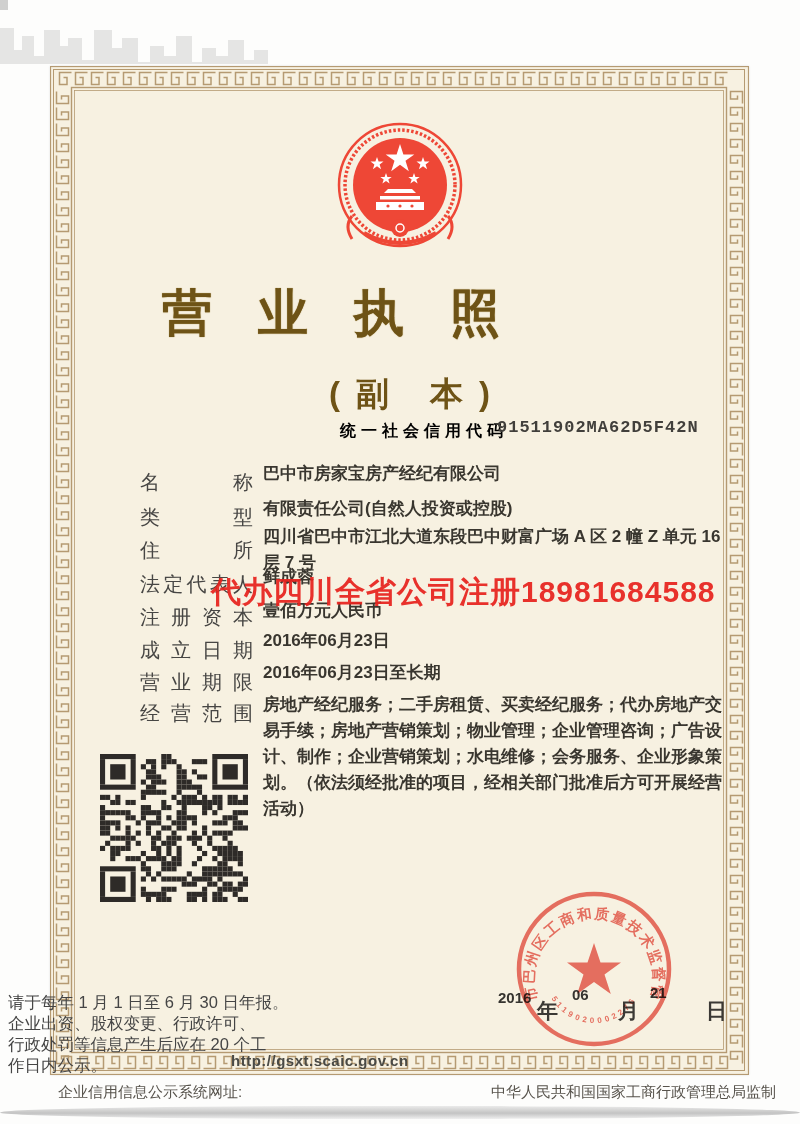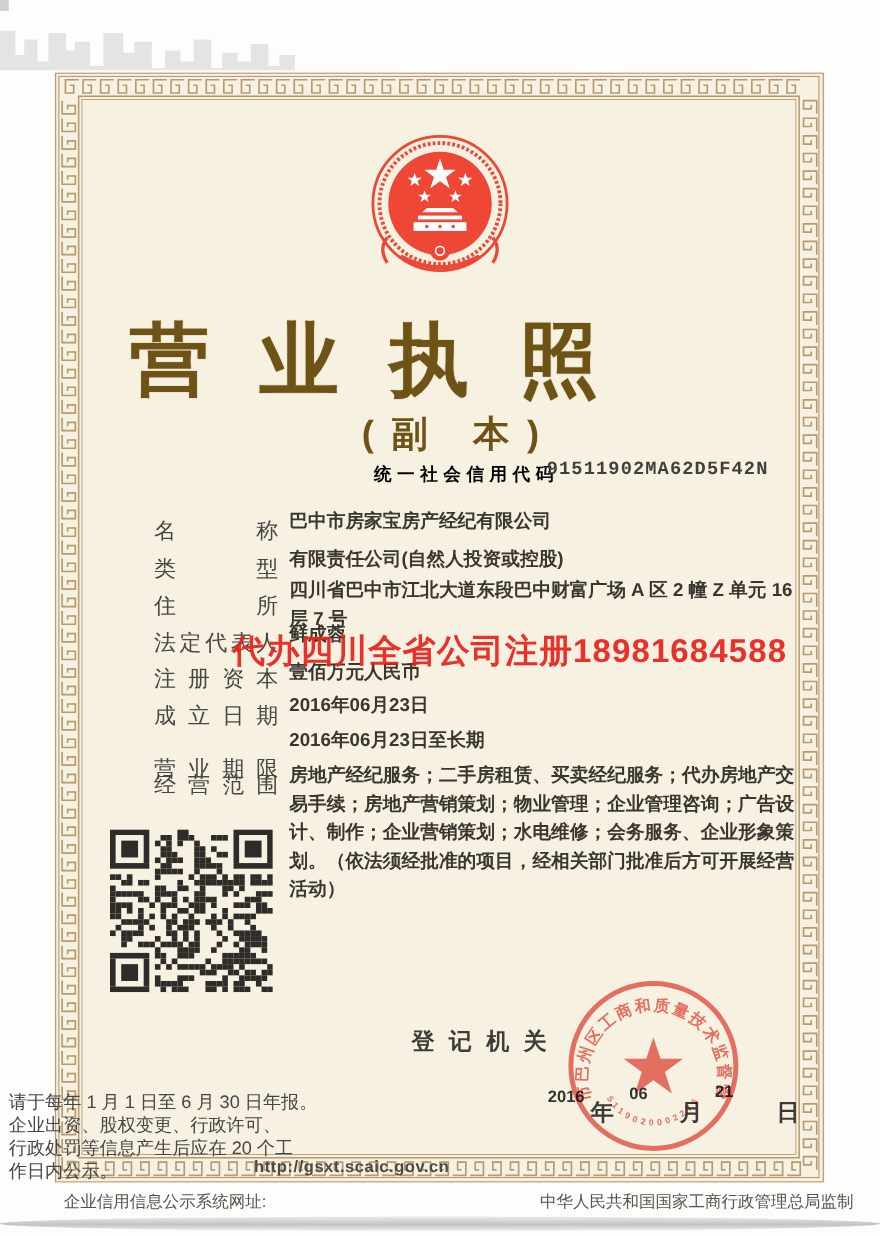--- a/index.html
+++ b/index.html
@@ -3,21 +3,21 @@
 <meta charset="utf-8">
 <style>
   html,body{margin:0;padding:0;}
   body{width:800px;height:1124px;position:relative;overflow:hidden;
        background:#fdfdfc;font-family:"Liberation Sans",sans-serif;}
   .abs{position:absolute;}
   
   .cert{left:50px;top:66px;width:699px;height:1009px;background:#f7f1e1;
         box-shadow:0 0 2px rgba(0,0,0,.12);}
   
-  .title{left:50px;top:280px;width:562px;text-align:center;font-size:72px;font-weight:700;
+  .title{left:50px;top:280px;width:562px;text-align:center;font-size:50px;font-weight:700;
          color:#6e5316;letter-spacing:46px;padding-left:46px;box-sizing:border-box;
          text-shadow:0 0 1px #8a6c22;}
   .subtitle{left:50px;top:372px;width:719px;text-align:center;font-size:33px;font-weight:700;
             color:#6e5316;letter-spacing:16px;padding-left:16px;box-sizing:border-box;}
   .codelabel{left:340px;top:421px;font-size:16px;font-weight:700;color:#000000;letter-spacing:5px;}
   .codeval{left:497px;top:418px;font-size:17px;color:#413f3b;
            font-family:"Liberation Mono","DejaVu Sans Mono",monospace;letter-spacing:1px;font-weight:600;}
   
   .flabel{left:140px;width:113px;text-align:justify;text-align-last:justify;
           font-size:20px;color:#474644;font-weight:500;}
@@ -306,21 +306,21 @@
 
   <div class="abs flabel" style="top:571px;">法定代表人</div>
   <div class="abs fvalue single" style="top:567px;">鲜成蓉</div>
 
   <div class="abs flabel" style="top:604px;">注册资本</div>
   <div class="abs fvalue single" style="top:601px;">壹佰万元人民币</div>
 
   <div class="abs flabel" style="top:637px;">成立日期</div>
   <div class="abs fvalue single" style="top:631px;">2016年06月23日</div>
 
-  <div class="abs flabel" style="top:669px;margin-top:16px;">营业期限</div>
+  <div class="abs flabel" style="top:669px;">营业期限</div>
   <div class="abs fvalue single" style="top:663px;">2016年06月23日至长期</div>
 
   <div class="abs flabel" style="top:700px;">经营范围</div>
   <div class="abs fvalue" style="top:692px;">房地产经纪服务；二手房租赁、买卖经纪服务；代办房地产交易手续；房地产营销策划；物业管理；企业管理咨询；广告设计、制作；企业营销策划；水电维修；会务服务、企业形象策划。（依法须经批准的项目，经相关部门批准后方可开展经营活动）</div>
 
   <div class="abs watermark">代办四川全省公司注册18981684588</div>
 
   <svg id="qr" class="abs" style="left:100px;top:754px;" width="148" height="148" viewBox="0 0 29 29">
       <rect x="0" y="0" width="7" height="1" fill="#2e2b28"></rect>
       <rect x="0" y="6" width="7" height="1" fill="#2e2b28"></rect>
@@ -648,21 +648,20 @@
       <rect x="17" y="28" width="1" height="1" fill="#2e2b28"></rect>
       <rect x="18" y="28" width="1" height="1" fill="#2e2b28"></rect>
       <rect x="20" y="28" width="1" height="1" fill="#2e2b28"></rect>
       <rect x="22" y="28" width="1" height="1" fill="#2e2b28"></rect>
       <rect x="23" y="28" width="1" height="1" fill="#2e2b28"></rect>
       <rect x="24" y="28" width="1" height="1" fill="#2e2b28"></rect>
       <rect x="27" y="28" width="1" height="1" fill="#2e2b28"></rect>
       <rect x="28" y="28" width="1" height="1" fill="#2e2b28"></rect>
     </svg>
 
-  <div class="abs regauth">登记机关</div>
   <span class="dnum" style="left:498px;top:989px;">2016</span>
   <span class="dnum" style="left:572px;top:986px;">06</span>
   <span class="dnum" style="left:650px;top:984px;">21</span>
   <span class="dlab" style="left:537px;top:997px;">年</span>
   <span class="dlab" style="left:618px;top:997px;">月</span>
   <span class="dlab" style="left:706px;top:997px;">日</span>
 
   <svg class="abs" style="left:513px;top:888px;opacity:.82;mix-blend-mode:multiply;" width="162" height="162" viewBox="0 0 162 162">
     <defs>
       <path id="arcTop" d="M 23,106 A 60,60 0 1 1 139,106"></path>

